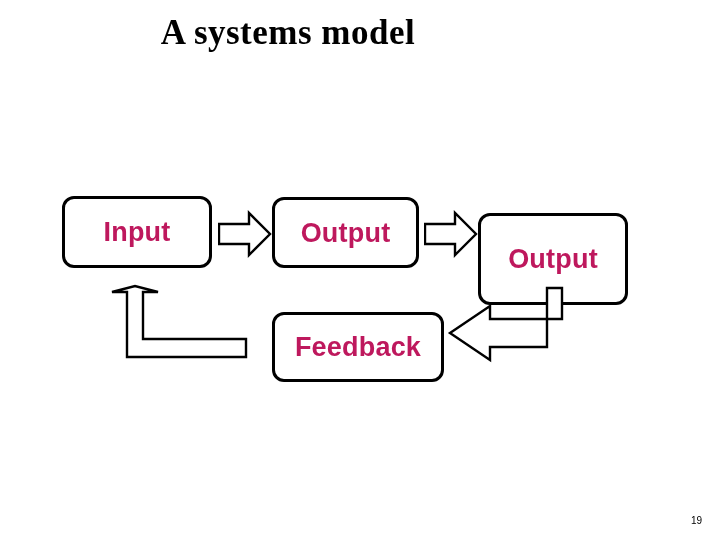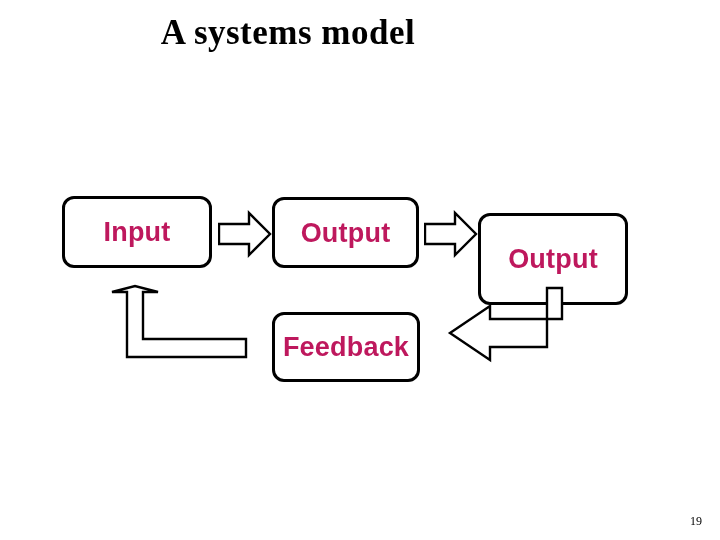--- a/index.html
+++ b/index.html
@@ -67,43 +67,43 @@
     font-size: 27px;
     line-height: 30px;
     color: #be185d;
     white-space: nowrap;
     letter-spacing: 0.2px;
   }
 
   #node-input    { left: 62px;  top: 196px; width: 150px; height: 72px; }
   #node-process  { left: 272px; top: 197px; width: 147px; height: 71px; }
   #node-output   { left: 478px; top: 213px; width: 150px; height: 92px; }
-  #node-feedback { left: 272px; top: 312px; width: 148px; height: 70px; }
+  #node-feedback { left: 272px; top: 312px; width: 172px; height: 70px; }
 
   
   .arrow-straight {
     position: absolute;
   }
   #arrow-input-process   { left: 218px; top: 206px; width: 54px; height: 56px; }
   #arrow-process-output  { left: 424px; top: 206px; width: 54px; height: 56px; }
 
   
   .arrow-bent {
     position: absolute;
   }
   #arrow-feedback-input  { left: 108px; top: 283px; width: 140px; height: 82px; }
   #arrow-output-feedback { left: 446px; top: 286px; width: 124px; height: 80px; }
 
   
   #page-number {
     position: absolute;
     right: 18px;
     bottom: 11px;
-    font-family: Liberation Serif, serif;
-    font-size: 12px;
+    font-family: Liberation Sans, sans-serif;
+    font-size: 10px;
     line-height: 16px;
     color: #000000;
   }
 </style>
 </head>
 <body>
 
 <div id="slide">
 
   <div id="slide-title">A systems model</div>

